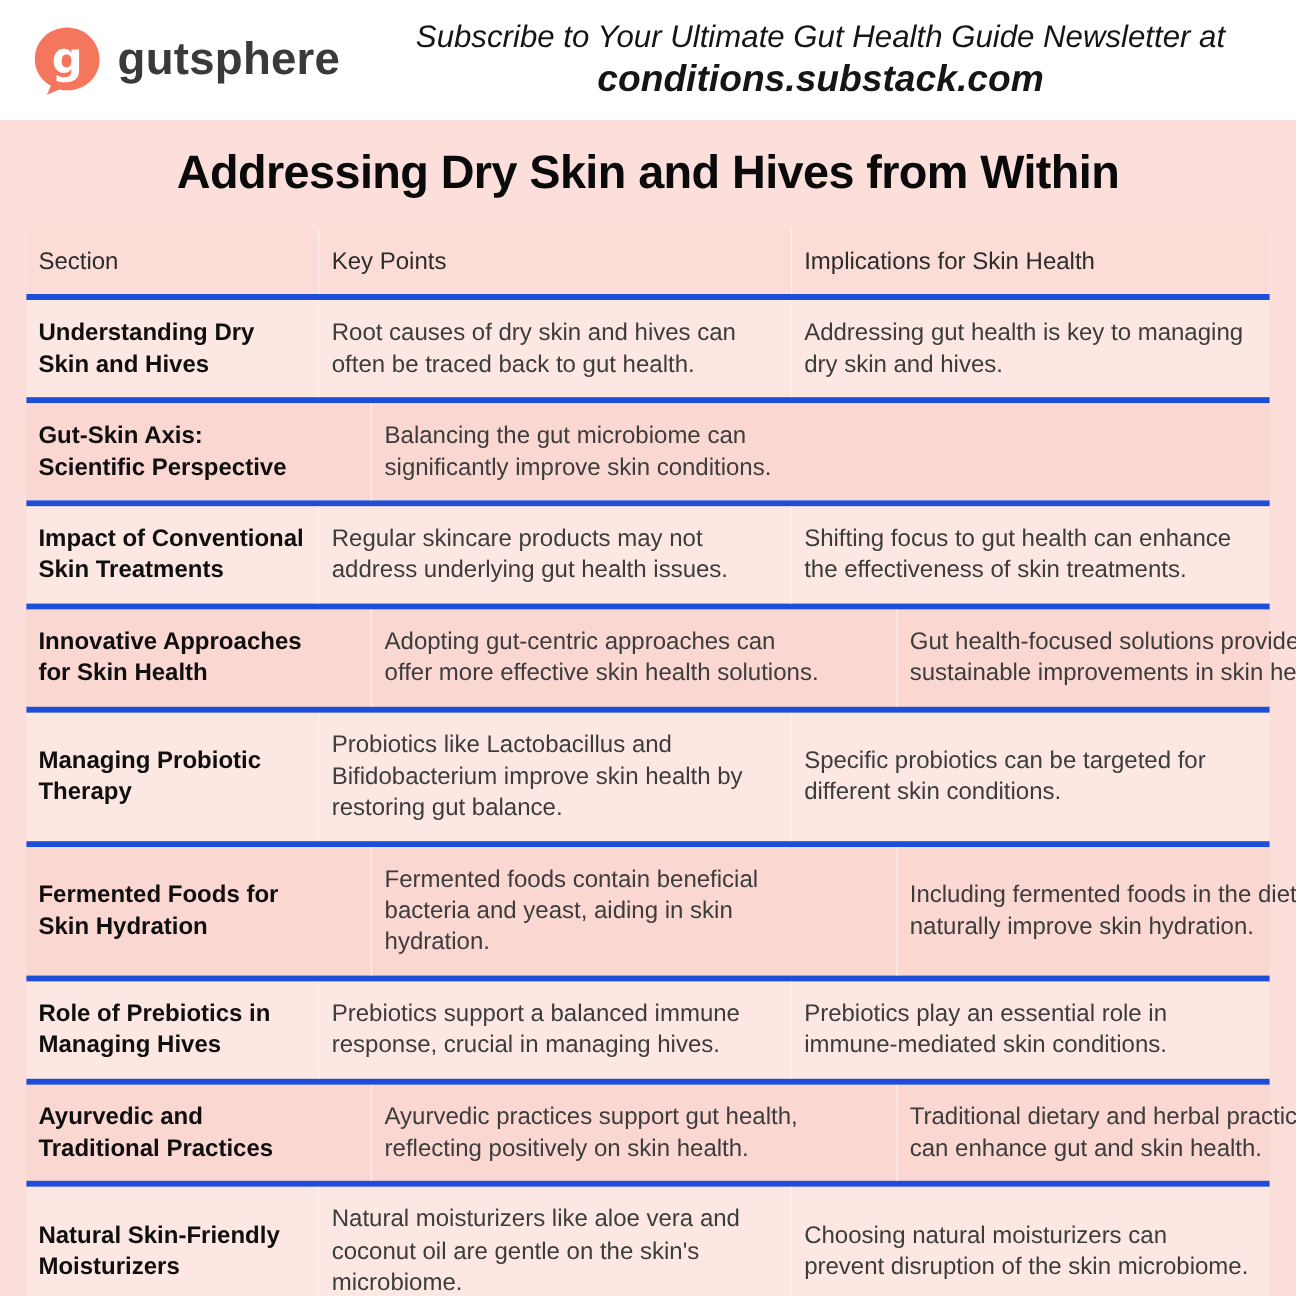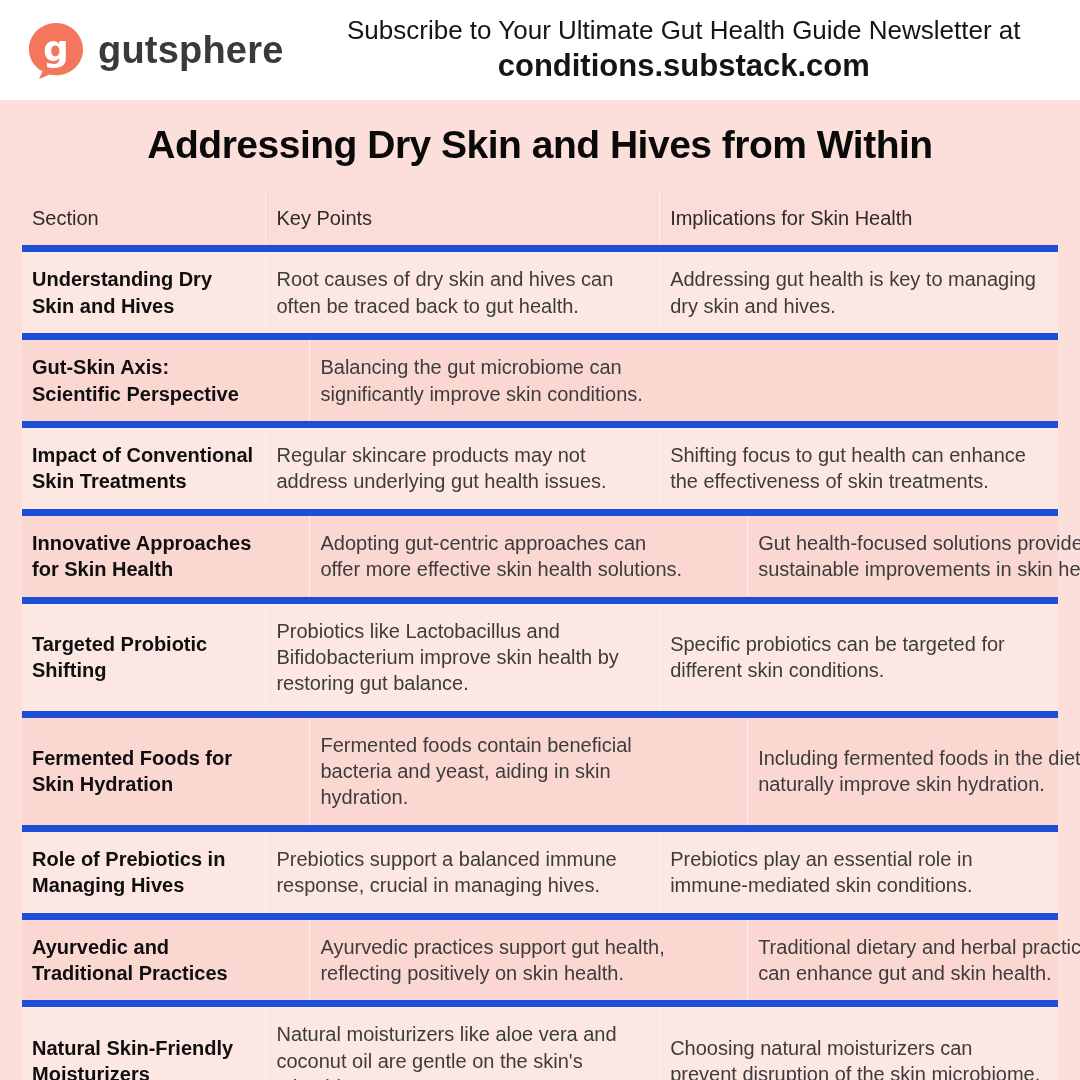--- a/index.html
+++ b/index.html
@@ -28,40 +28,41 @@
     font-weight: 600;
     color: #3a3a3a;
     letter-spacing: 0.2px;
   }
   .subscribe {
     flex: 1 1 auto;
     text-align: center;
     color: #151515;
     line-height: 1.25;
     padding-left: 30px;
+    font-style: italic;
   }
   .sub-line1 { font-size: 26px; font-weight: 400; }
   .sub-line2 { font-size: 31px; font-weight: 700; }
 
   
   .main-title {
     text-align: center;
     font-size: 39px;
     font-weight: 800;
     color: #0a0a0a;
     letter-spacing: -0.5px;
     padding: 23px 0 24px;
   }
 
   
   .table { margin: 0 22px; }
   .trow {
     display: grid;
     grid-template-columns: 23.5% 38% 38.5%;
-    border-bottom: 7px solid #1d4ed8;
+    border-bottom: 5px solid #1d4ed8;
     background: #fde7e3;
   }
   .trow.alt { background: #fbd7d2; gap: 44px; }
   .trow.thead { background: #fcdcd7; }
   .cell {
     padding: 14px 16px 14px 10px;
     display: flex;
     align-items: center;
     font-size: 20px;
     color: #3c3c3c;
@@ -116,21 +117,21 @@
     <div class="cell">Shifting focus to gut health can enhance the effectiveness of skin treatments.</div>
   </div>
 
   <div class="trow alt">
     <div class="cell section">Innovative Approaches for Skin Health</div>
     <div class="cell">Adopting gut-centric approaches can offer more effective skin health solutions.</div>
     <div class="cell">Gut health-focused solutions provide sustainable improvements in skin health.</div>
   </div>
 
   <div class="trow">
-    <div class="cell section">Targeted Probiotic Shifting</div>
+    <div class="cell section">Managing Probiotic Therapy</div>
     <div class="cell">Probiotics like Lactobacillus and Bifidobacterium improve skin health by restoring gut balance.</div>
     <div class="cell">Specific probiotics can be targeted for different skin conditions.</div>
   </div>
 
   <div class="trow alt">
     <div class="cell section">Fermented Foods for Skin Hydration</div>
     <div class="cell">Fermented foods contain beneficial bacteria and yeast, aiding in skin hydration.</div>
     <div class="cell">Including fermented foods in the diet can naturally improve skin hydration.</div>
   </div>
 

